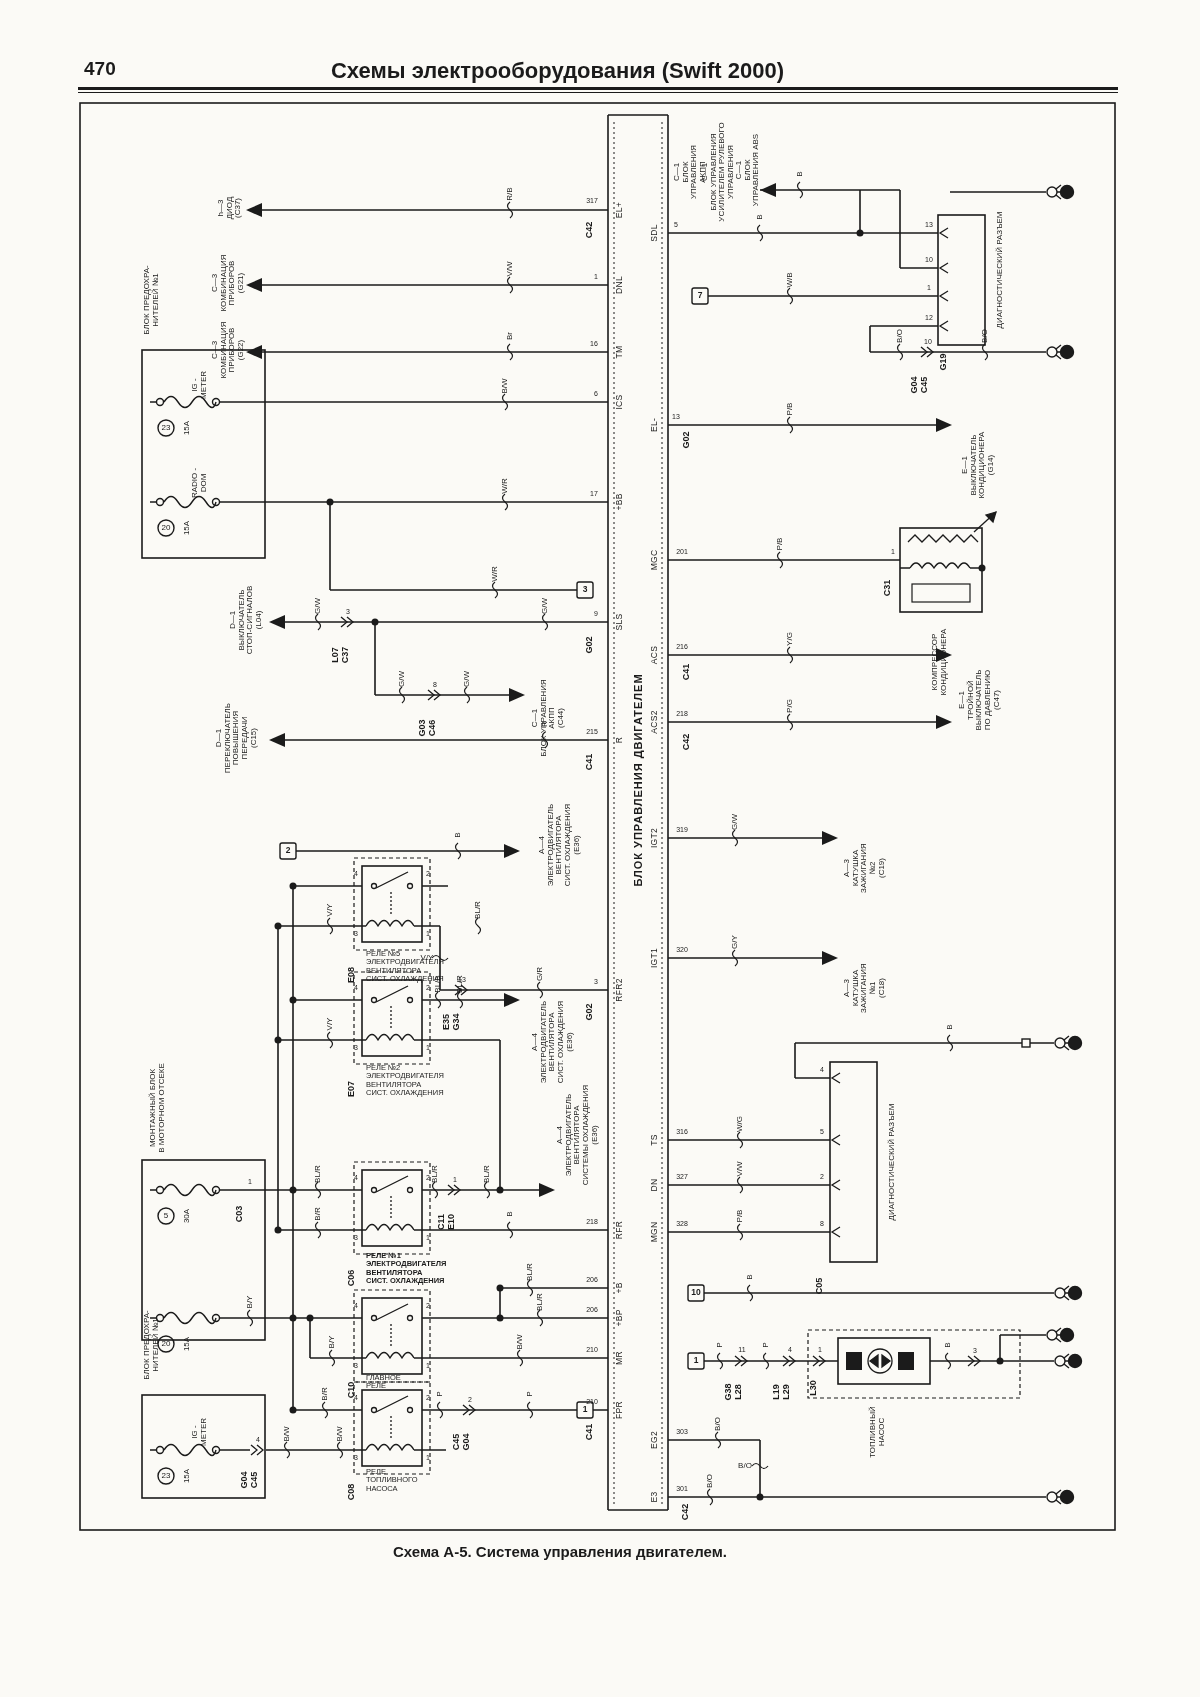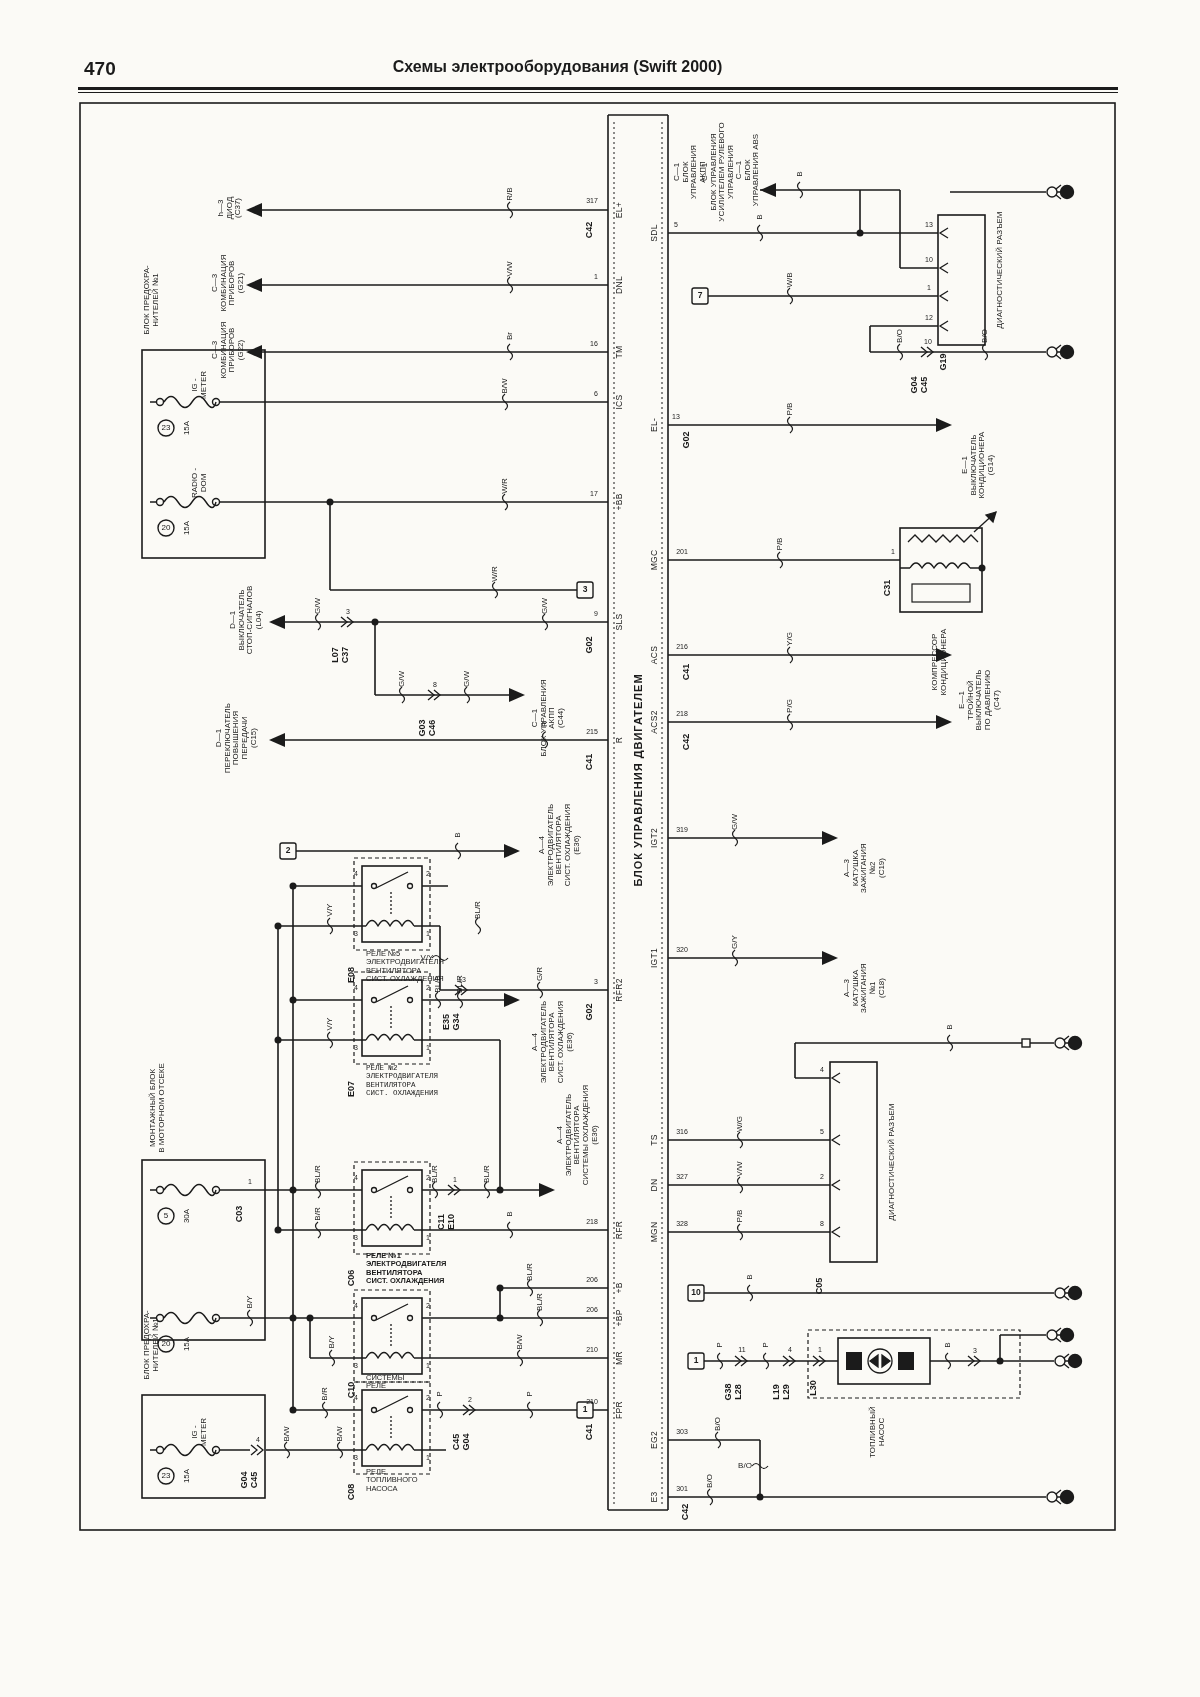--- a/index.html
+++ b/index.html
@@ -14,21 +14,21 @@
   .k-p{font-size:7px;}
   .k-s{font-size:8.5px;transform:translate(-50%,-50%) rotate(-90deg);letter-spacing:.3px;}
   .k-n{font-size:9px;font-weight:bold;transform:translate(-50%,-50%) rotate(-90deg);}
   .k-d{font-size:7.5px;transform:none;text-align:left;line-height:1.12;}
   .k-f{font-size:8px;transform:translate(-50%,-50%) rotate(-90deg);}
   .k-a{font-size:8px;transform:translate(-50%,-50%) rotate(-90deg);}
   .k-b{font-size:8.5px;font-weight:bold;}
   .k-num{font-size:8px;}
   .k-e{font-size:11px;font-weight:bold;letter-spacing:1px;transform:translate(-50%,-50%) rotate(-90deg);}
   .hdr-num{position:absolute;left:84px;top:58px;font-size:19px;font-weight:bold;z-index:2;}
-  .hdr-title{position:absolute;left:0;top:58px;width:1115px;text-align:center;font-size:16px;font-weight:bold;z-index:2;}
+  .hdr-title{position:absolute;left:0;top:58px;width:1115px;text-align:center;font-size:22px;font-weight:bold;z-index:2;}
   .hdr-rule1{position:absolute;left:78px;top:87px;width:1040px;height:3px;background:#1b1b1b;z-index:2;}
   .hdr-rule2{position:absolute;left:78px;top:92px;width:1040px;height:1px;background:#1b1b1b;z-index:2;}
   .caption{position:absolute;left:0;top:1543px;width:1120px;text-align:center;font-size:15px;font-weight:bold;z-index:2;}
 </style>
 </head>
 <body>
 
 <div id="page">
 
   <div class="hdr-num">470</div>
@@ -342,20 +342,21 @@
       <path d="M750,1285 q-5,4 0,8 q5,4 0,8" fill="none" stroke="#1b1b1b" stroke-width="1.2"></path>
       <path d="M720,1353 q-5,4 0,8 q5,4 0,8" fill="none" stroke="#1b1b1b" stroke-width="1.2"></path>
       <path d="M766,1353 q-5,4 0,8 q5,4 0,8" fill="none" stroke="#1b1b1b" stroke-width="1.2"></path>
       <path d="M948,1353 q-5,4 0,8 q5,4 0,8" fill="none" stroke="#1b1b1b" stroke-width="1.2"></path>
       <path d="M718,1432 q-5,4 0,8 q5,4 0,8" fill="none" stroke="#1b1b1b" stroke-width="1.2"></path>
       <path d="M710,1489 q-5,4 0,8 q5,4 0,8" fill="none" stroke="#1b1b1b" stroke-width="1.2"></path>
       <path d="M432,958 q4,-5 8,0 q4,5 8,0" fill="none" stroke="#1b1b1b" stroke-width="1.2"></path>
       <path d="M752,1466 q4,-5 8,0 q4,5 8,0" fill="none" stroke="#1b1b1b" stroke-width="1.2"></path>
     </svg>
 
+  <div class="caption">Схема А-5. Система управления двигателем.</div>
 <span class="lb k-e" style="left: 639px; top: 780px;">БЛОК УПРАВЛЕНИЯ ДВИГАТЕЛЕМ</span>
     <span class="lb k-c" style="left: 230px; top: 208px;">h—3
 ДИОД
 (C37)</span>
     <span class="lb k-c" style="left: 228px; top: 283px;">C—3
 КОМБИНАЦИЯ
 ПРИБОРОВ
 (G21)</span>
     <span class="lb k-c" style="left: 228px; top: 350px;">C—3
 КОМБИНАЦИЯ
@@ -628,29 +629,29 @@
     <span class="lb k-n" style="left: 686px; top: 1512px;">C42</span>
     <span class="lb k-n" style="left: 352px; top: 975px;">E08</span>
     <span class="lb k-n" style="left: 352px; top: 1089px;">E07</span>
     <span class="lb k-n" style="left: 352px; top: 1278px;">C06</span>
     <span class="lb k-n" style="left: 352px; top: 1390px;">C10</span>
     <span class="lb k-n" style="left: 352px; top: 1492px;">C08</span>
     <span class="lb k-d" style="left: 366px; top: 950px;">РЕЛЕ №5
 ЭЛЕКТРОДВИГАТЕЛЯ
 ВЕНТИЛЯТОРА
 СИСТ. ОХЛАЖДЕНИЯ</span>
-    <span class="lb k-d" style="left: 366px; top: 1064px; font-family: Liberation Mono, monospace;">РЕЛЕ №2
+    <span class="lb k-d" style="left: 366px; top: 1064px;">РЕЛЕ №2
 ЭЛЕКТРОДВИГАТЕЛЯ
 ВЕНТИЛЯТОРА
 СИСТ. ОХЛАЖДЕНИЯ</span>
     <span class="lb k-d" style="left: 366px; top: 1252px; font-weight: bold;">РЕЛЕ №1
 ЭЛЕКТРОДВИГАТЕЛЯ
 ВЕНТИЛЯТОРА
 СИСТ. ОХЛАЖДЕНИЯ</span>
-    <span class="lb k-d" style="left: 366px; top: 1374px;">СИСТЕМЫ
+    <span class="lb k-d" style="left: 366px; top: 1374px;">ГЛАВНОЕ
 РЕЛЕ</span>
     <span class="lb k-d" style="left: 366px; top: 1468px;">РЕЛЕ
 ТОПЛИВНОГО
 НАСОСА</span>
     <span class="lb k-b" style="left: 288px; top: 851px;">2</span>
     <span class="lb k-b" style="left: 585px; top: 590px;">3</span>
     <span class="lb k-b" style="left: 700px; top: 296px;">7</span>
     <span class="lb k-b" style="left: 696px; top: 1293px;">10</span>
     <span class="lb k-b" style="left: 585px; top: 1410px;">1</span>
     <span class="lb k-b" style="left: 696px; top: 1361px;">1</span>

